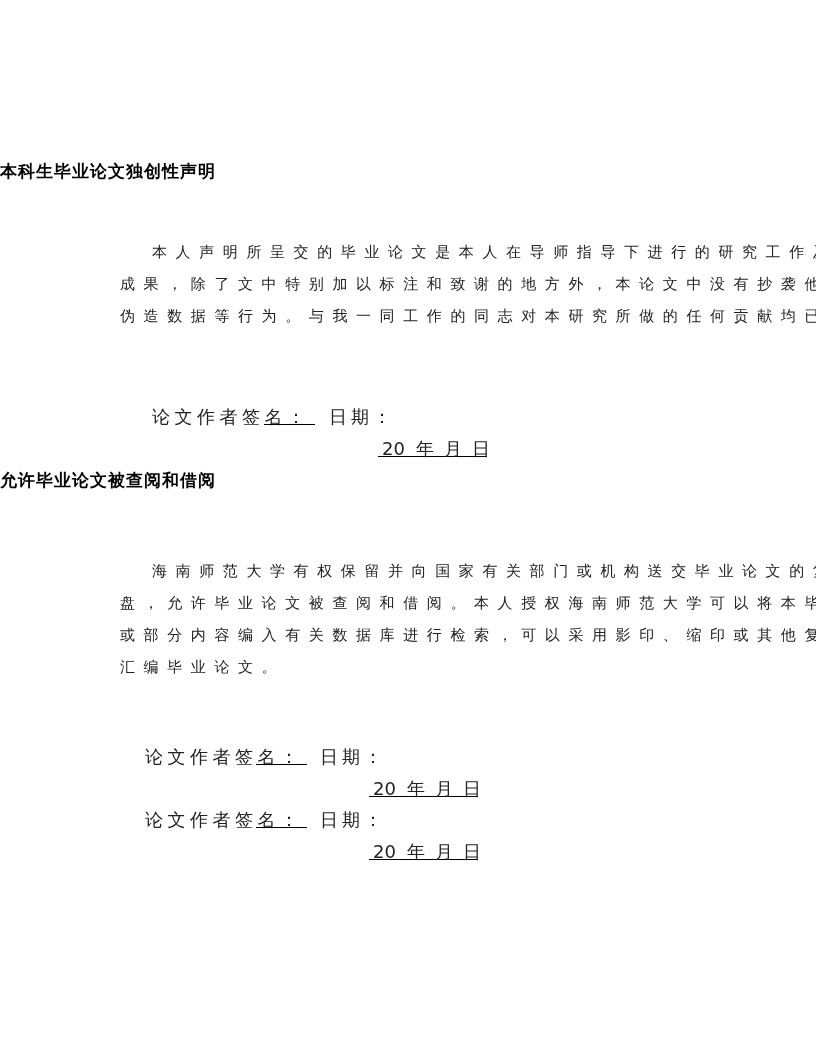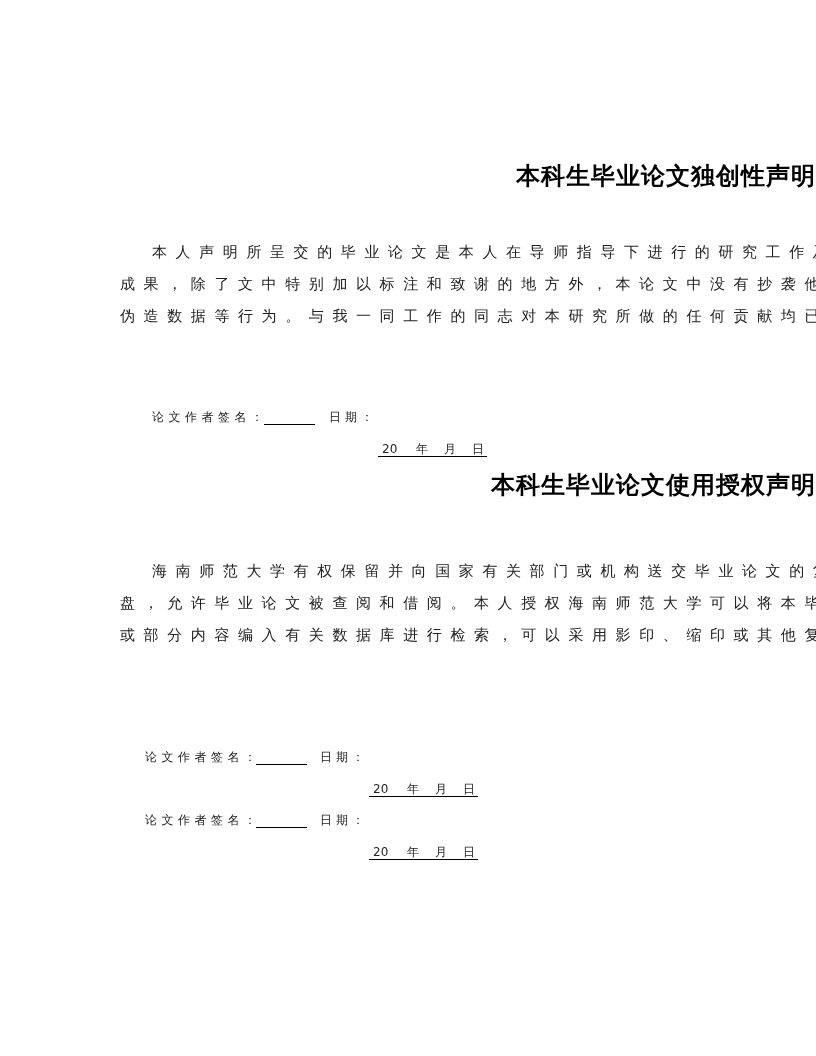--- a/index.html
+++ b/index.html
@@ -1,24 +1,24 @@
 <!DOCTYPE html>
 <html><head>
   <meta charset="utf-8">
   <style>
     html, body { margin: 0; padding: 0; background: #ffffff; }
     body { width: 816px; height: 1056px; position: relative; overflow: hidden;
            font-family: "DejaVu Sans", "Liberation Sans", sans-serif; color: #000; }
-    .title { position: absolute; left: 0; width: 816px; text-align: right;
-             font-size: 24px; font-weight: bold; letter-spacing: 1px; }
+    .title { position: absolute; left: 0; width: 816px; text-align: left;
+             font-size: 17px; font-weight: bold; letter-spacing: 1px; }
     .para { position: absolute; left: 120px; width: 580px; font-size: 15px;
             line-height: 32px; letter-spacing: 8.6px; color: #222; }
     .line { display: block; white-space: nowrap; }
     .indent { padding-left: 32px; }
-    .sig-row { position: absolute; font-size: 12px; color: #222; white-space: nowrap;
+    .sig-row { position: absolute; font-size: 18px; color: #222; white-space: nowrap;
                height: 22px; line-height: 22px; }
     .sig-label { position: absolute; left: 0; top: 0; letter-spacing: 4.5px; }
     .sig-blank { position: absolute; top: 0; height: 18px; border-bottom: 1px solid #000; }
     .date-label { position: absolute; top: 0; letter-spacing: 4px; font-family: Liberation Serif, serif; }
     .date-field { position: absolute; top: 0; height: 18px; line-height: 22px; border-bottom: 1px solid #000; margin-top: 32px; }
     .date-field span { position: absolute; top: 0; }
   </style>
 </head>
 <body>
 
@@ -35,26 +35,27 @@
   <span class="sig-blank" style="left:112px; width:51px;"></span>
   <span class="date-label" style="left:177px;">日期：</span>
   <span class="date-field" style="left:226px; width:109px;">
     <span style="left:4px;">20</span>
     <span style="left:38px;">年</span>
     <span style="left:66px;">月</span>
     <span style="left:94px;">日</span>
   </span>
 </div>
 
-<div class="title" style="top:469px;">本科生毕业论文使用授权声明</div>
+<div class="title" style="top:469px;">允许毕业论文被查阅和借阅</div>
 
 <div class="para" style="top:555px;">
   <span class="line indent">海南师范大学有权保留并向国家有关部门或机构送交毕业论文的复印件和磁</span>
   <span class="line">盘，允许毕业论文被查阅和借阅。本人授权海南师范大学可以将本毕业论文的全部</span>
   <span class="line">或部分内容编入有关数据库进行检索，可以采用影印、缩印或其他复印手段保存、</span>
+  <span class="line">汇编毕业论文。</span>
 </div>
 
 <div class="sig-row" style="left:145px; top:746px; width:400px;">
   <span class="sig-label">论文作者签名：</span>
   <span class="sig-blank" style="left:111px; width:51px;"></span>
   <span class="date-label" style="left:175px;">日期：</span>
   <span class="date-field" style="left:224px; width:109px;">
     <span style="left:4px;">20</span>
     <span style="left:38px;">年</span>
     <span style="left:66px;">月</span>

